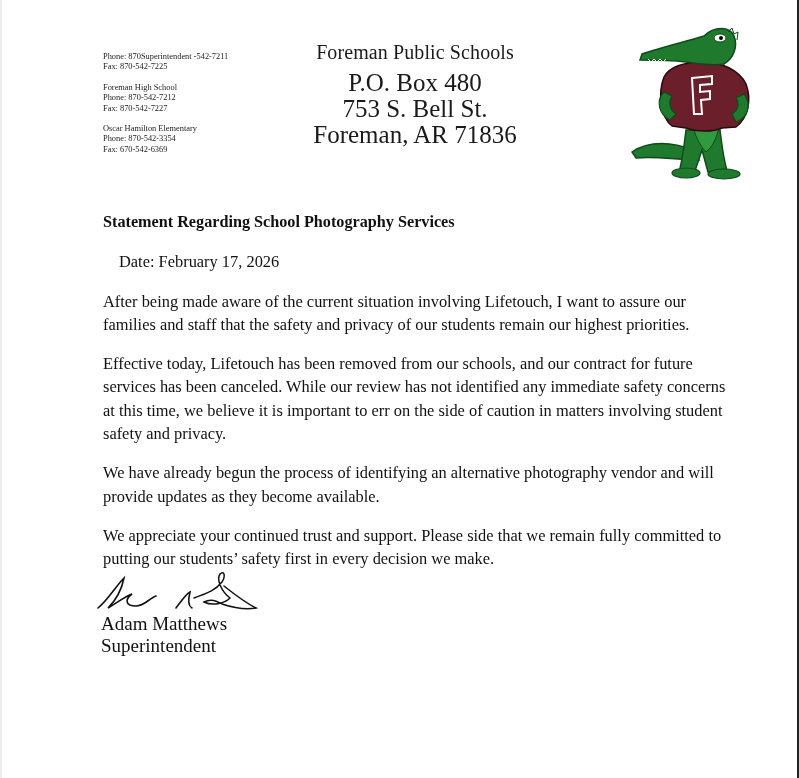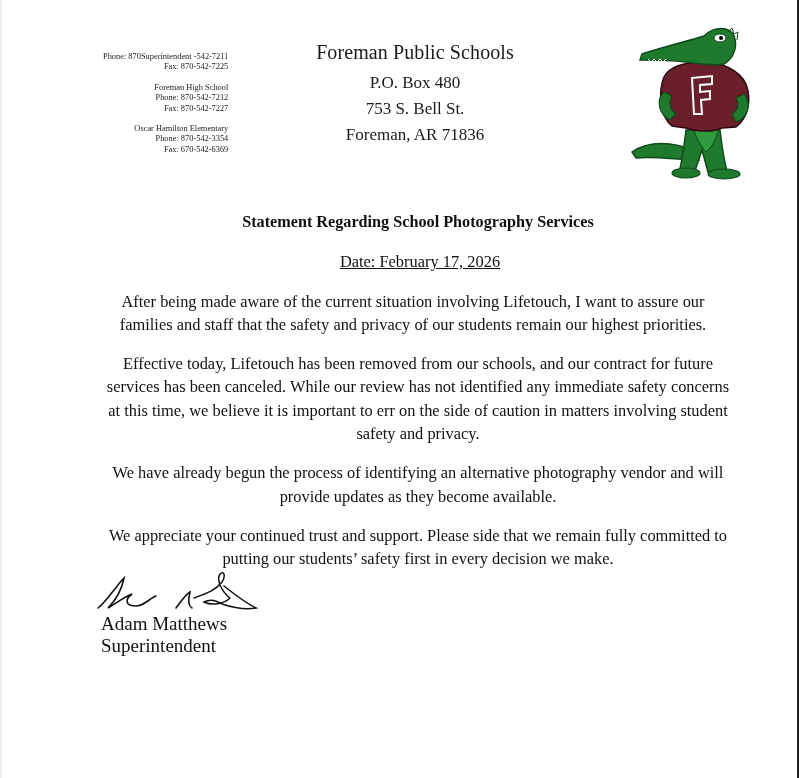--- a/index.html
+++ b/index.html
@@ -3,29 +3,29 @@
   <meta charset="utf-8">
   <style>
     html, body { margin: 0; padding: 0; }
     body {
       width: 799px; height: 778px; background: #ffffff; position: relative;
       overflow: hidden; font-family: "Liberation Serif", "DejaVu Serif", serif; color: #111;
     }
     .right-edge { position: absolute; top: 0; right: 0; width: 2px; height: 778px; background: #222; }
     .left-edge { position: absolute; top: 0; left: 0; width: 2px; height: 778px; background: #eee; }
     .contacts { position: absolute; left: 103px; top: 52px; font-size: 8.4px; line-height: 10.4px; color: #222; }
-    .contacts .group { margin-bottom: 10px; text-align: right; }
+    .contacts .group { margin-bottom: 10px; }
     .contacts .group div { white-space: nowrap; }
     .letterhead { position: absolute; left: 250px; top: 34px; width: 330px; text-align: center; }
     .letterhead .org { font-size: 20px; line-height: 36px; letter-spacing: 0.1px; color: #1a1a1a; }
-    .letterhead .addr { font-size: 17px; line-height: 26px; color: #1a1a1a; }
+    .letterhead .addr { font-size: 25px; line-height: 26px; color: #1a1a1a; }
     .mascot { position: absolute; left: 624px; top: 22px; width: 160px; height: 165px; }
-    .content { position: absolute; left: 103px; top: 211px; width: 630px; font-size: 16.4px; line-height: 23.3px; text-align: center; }
+    .content { position: absolute; left: 103px; top: 211px; width: 630px; font-size: 16.4px; line-height: 23.3px; }
     .title { font-weight: bold; font-size: 16.2px; margin: 0 0 16px 0; }
-    .date { margin: 0 0 16px 4px; text-decoration: underline; }
+    .date { margin: 0 0 16px 16px; }
     .para { margin: 0 0 16px 0; }
     .para.p1 { width: 620px; }
     .signature { position: absolute; left: 94px; top: 568px; width: 170px; height: 48px; }
     .sig-name { position: absolute; left: 101px; top: 613px; font-size: 19px; line-height: 22px; }
   </style>
 </head>
 <body>
 
 <div class="left-edge"></div>
 <div class="right-edge"></div>

